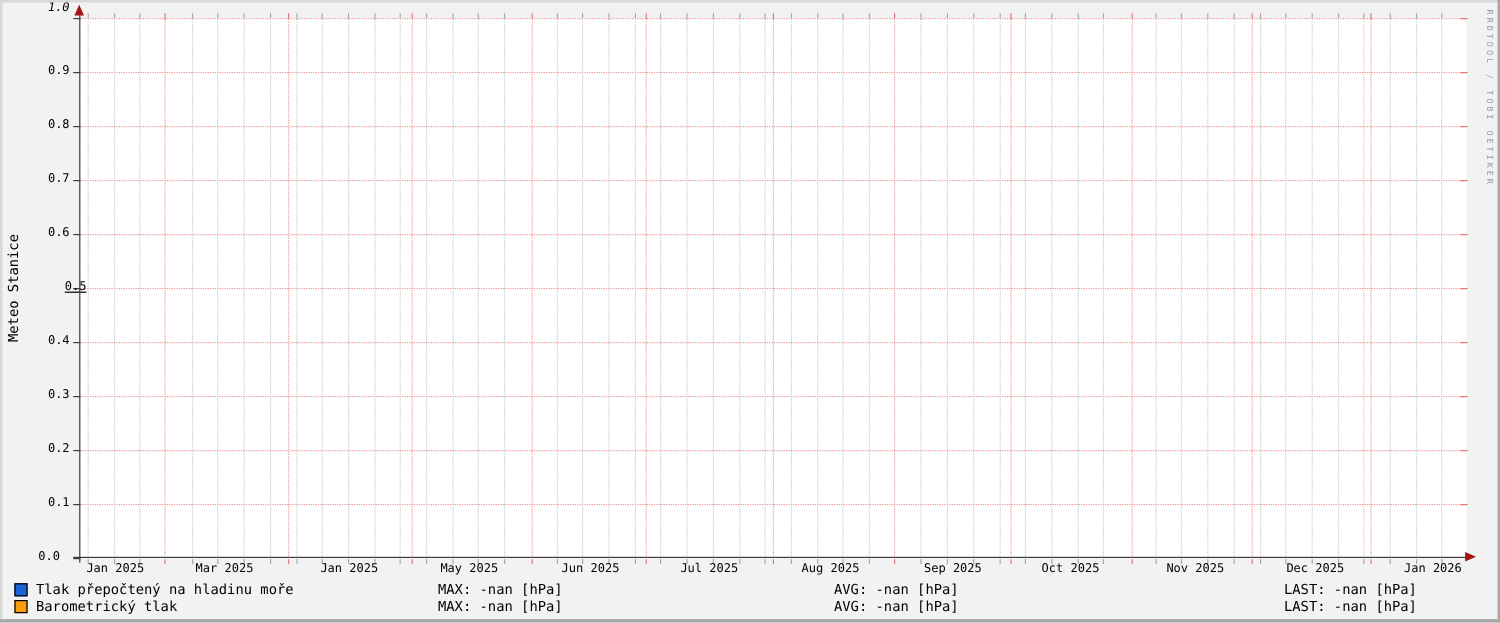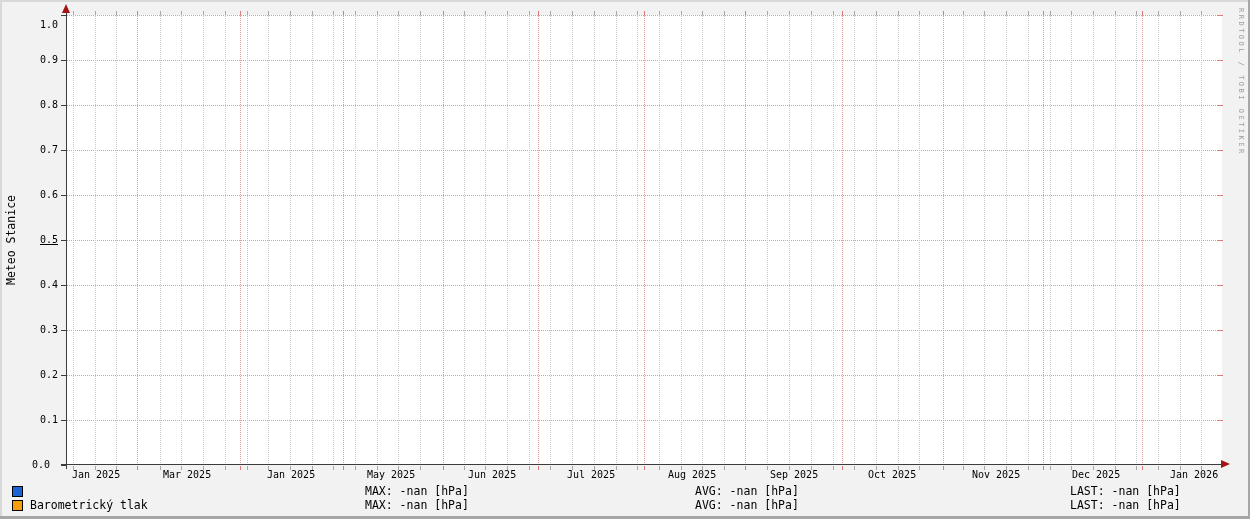--- a/index.html
+++ b/index.html
@@ -77,41 +77,41 @@
       <div style="left: 1217px; top: 330px; width: 6px; height: 1px; background: rgb(220, 123, 123);"></div>
       <div style="left: 61px; top: 330px; width: 6px; height: 1px; background: rgb(60, 60, 60);"></div>
       <div class="y-tick-label" style="left: 30px; top: 324px;">0.3</div>
       <div style="left: 67px; top: 285px; width: 1155px; height: 0px; border-top: 1px dotted rgb(232, 154, 154);"></div>
       <div style="left: 1217px; top: 285px; width: 6px; height: 1px; background: rgb(220, 123, 123);"></div>
       <div style="left: 61px; top: 285px; width: 6px; height: 1px; background: rgb(60, 60, 60);"></div>
       <div class="y-tick-label" style="left: 30px; top: 279px;">0.4</div>
       <div style="left: 67px; top: 240px; width: 1155px; height: 0px; border-top: 1px dotted rgb(232, 154, 154);"></div>
       <div style="left: 1217px; top: 240px; width: 6px; height: 1px; background: rgb(220, 123, 123);"></div>
       <div style="left: 61px; top: 240px; width: 6px; height: 1px; background: rgb(60, 60, 60);"></div>
-      <div class="y-tick-label" style="left: 30px; top: 234px; text-decoration: underline;">0.5</div>
+      <div class="y-tick-label" style="left: 44px; top: 234px; text-decoration: underline;">0.5</div>
       <div style="left: 67px; top: 195px; width: 1155px; height: 0px; border-top: 1px dotted rgb(232, 154, 154);"></div>
       <div style="left: 1217px; top: 195px; width: 6px; height: 1px; background: rgb(220, 123, 123);"></div>
       <div style="left: 61px; top: 195px; width: 6px; height: 1px; background: rgb(60, 60, 60);"></div>
       <div class="y-tick-label" style="left: 30px; top: 189px;">0.6</div>
       <div style="left: 67px; top: 150px; width: 1155px; height: 0px; border-top: 1px dotted rgb(232, 154, 154);"></div>
       <div style="left: 1217px; top: 150px; width: 6px; height: 1px; background: rgb(220, 123, 123);"></div>
       <div style="left: 61px; top: 150px; width: 6px; height: 1px; background: rgb(60, 60, 60);"></div>
       <div class="y-tick-label" style="left: 30px; top: 144px;">0.7</div>
       <div style="left: 67px; top: 105px; width: 1155px; height: 0px; border-top: 1px dotted rgb(232, 154, 154);"></div>
       <div style="left: 1217px; top: 105px; width: 6px; height: 1px; background: rgb(220, 123, 123);"></div>
       <div style="left: 61px; top: 105px; width: 6px; height: 1px; background: rgb(60, 60, 60);"></div>
       <div class="y-tick-label" style="left: 30px; top: 99px;">0.8</div>
       <div style="left: 67px; top: 60px; width: 1155px; height: 0px; border-top: 1px dotted rgb(232, 154, 154);"></div>
       <div style="left: 1217px; top: 60px; width: 6px; height: 1px; background: rgb(220, 123, 123);"></div>
       <div style="left: 61px; top: 60px; width: 6px; height: 1px; background: rgb(60, 60, 60);"></div>
       <div class="y-tick-label" style="left: 30px; top: 54px;">0.9</div>
       <div style="left: 67px; top: 15px; width: 1155px; height: 0px; border-top: 1px dotted rgb(232, 154, 154);"></div>
       <div style="left: 1217px; top: 15px; width: 6px; height: 1px; background: rgb(220, 123, 123);"></div>
       <div style="left: 61px; top: 15px; width: 6px; height: 1px; background: rgb(60, 60, 60);"></div>
-      <div class="y-tick-label" style="left: 30px; top: 19px;">1.0</div>
+      <div class="y-tick-label" style="left: 30px; top: 1px; font-style: italic;">1.0</div>
       <div style="left: 137px; top: 15px; width: 0px; height: 450px; border-left: 1px dotted rgb(232, 154, 154);"></div>
       <div style="left: 137px; top: 11px; width: 1px; height: 4px; background: rgb(220, 123, 123);"></div>
       <div style="left: 137px; top: 466px; width: 1px; height: 4px; background: rgb(220, 123, 123);"></div>
       <div style="left: 240px; top: 15px; width: 0px; height: 450px; border-left: 1px dotted rgb(232, 154, 154);"></div>
       <div style="left: 240px; top: 11px; width: 1px; height: 4px; background: rgb(220, 123, 123);"></div>
       <div style="left: 240px; top: 466px; width: 1px; height: 4px; background: rgb(220, 123, 123);"></div>
       <div style="left: 343px; top: 15px; width: 0px; height: 450px; border-left: 1px dotted rgb(232, 154, 154);"></div>
       <div style="left: 343px; top: 11px; width: 1px; height: 4px; background: rgb(220, 123, 123);"></div>
       <div style="left: 343px; top: 466px; width: 1px; height: 4px; background: rgb(220, 123, 123);"></div>
       <div style="left: 443px; top: 15px; width: 0px; height: 450px; border-left: 1px dotted rgb(232, 154, 154);"></div>
@@ -302,20 +302,21 @@
   <div id="y-axis"></div>
   <div id="x-axis"></div>
   <div id="arrow-up"></div>
   <div id="arrow-right"></div>
 
   <div id="ylabel">Meteo Stanice</div>
   <div id="watermark">RRDTOOL / TOBI OETIKER</div>
 
   <div class="lg-row" style="top:484px">
     <span class="swatch" style="background: rgb(27, 99, 214);"></span>
+    <span class="lg-label">Tlak přepočtený na hladinu moře</span>
     <span class="lg-max">MAX: -nan [hPa]</span>
     <span class="lg-avg">AVG: -nan [hPa]</span>
     <span class="lg-last">LAST: -nan [hPa]</span>
   </div>
   <div class="lg-row" style="top:498px">
     <span class="swatch" style="background: rgb(248, 158, 11);"></span>
     <span class="lg-label">Barometrický tlak</span>
     <span class="lg-max">MAX: -nan [hPa]</span>
     <span class="lg-avg">AVG: -nan [hPa]</span>
     <span class="lg-last">LAST: -nan [hPa]</span>

